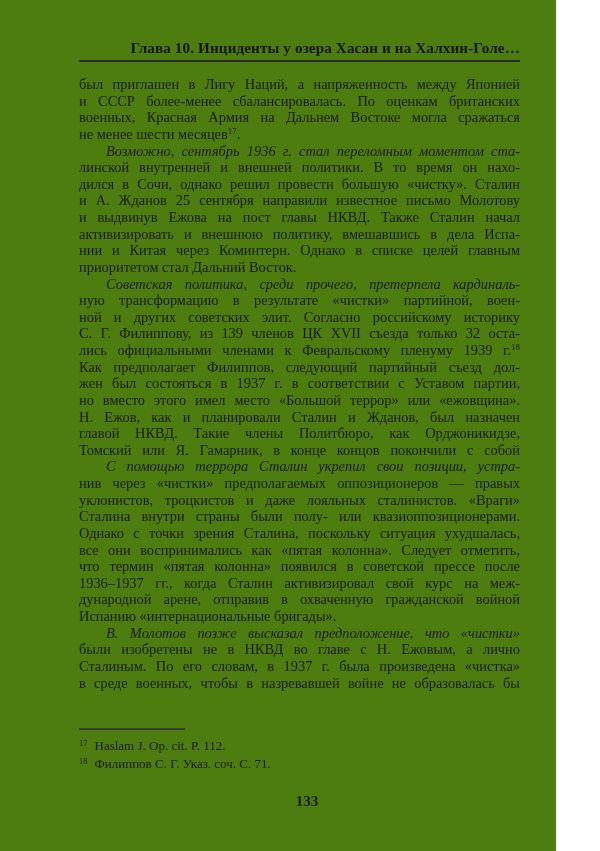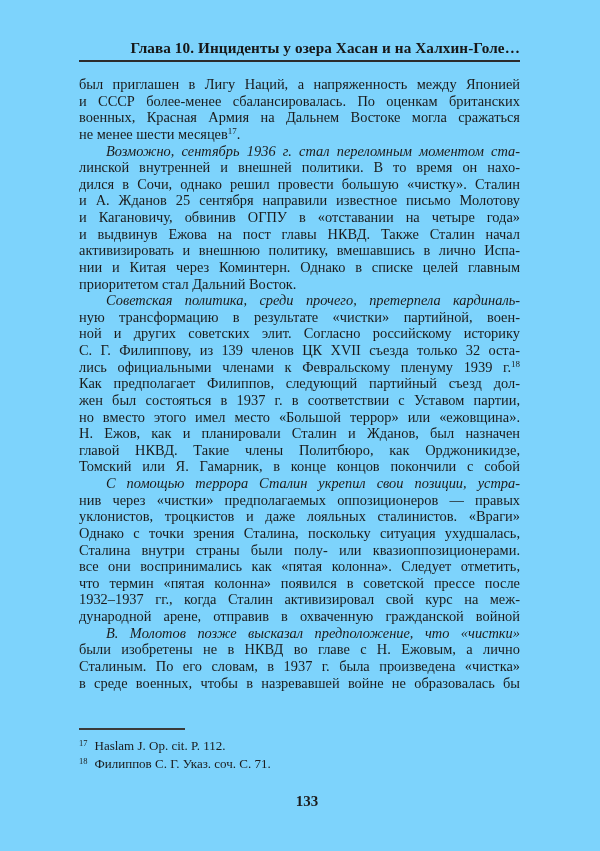--- a/index.html
+++ b/index.html
@@ -1,20 +1,20 @@
 <!DOCTYPE html>
 <html lang="ru"><head>
 <meta charset="utf-8">
 <style>
   html, body { margin: 0; padding: 0; background: #ffffff; }
   .page {
     position: relative;
-    width: 600px;
+    width: 556px;
     height: 851px;
-    background: #7dd3fc;
+    background: #4d7c0f;
     font-family: "Liberation Serif", "DejaVu Serif", serif;
     color: #1b1b1b;
     overflow: hidden;
   }
   .running-header {
     position: absolute;
     top: 39px;
     left: 79px;
     width: 441px;
     text-align: right;
@@ -97,49 +97,49 @@
         <div class="line">был приглашен в Лигу Наций, а напряженность между Японией</div>
         <div class="line">и СССР более-менее сбалансировалась. По оценкам британских</div>
         <div class="line">военных, Красная Армия на Дальнем Востоке могла сражаться</div>
         <div class="line para-end">не менее шести месяцев<sup class="fn-ref">17</sup>.</div>
       </div>
       <div class="para">
         <div class="line indent">Возможно, сентябрь 1936 г. стал переломным моментом ста-</div>
         <div class="line">линской внутренней и внешней политики. В то время он нахо-</div>
         <div class="line">дился в Сочи, однако решил провести большую «чистку». Сталин</div>
         <div class="line">и А. Жданов 25 сентября направили известное письмо Молотову</div>
-        <div class="line">и Кагановичу, обвинив ОГПУ в «отставании на четыре года»</div>
         <div class="line">и выдвинув Ежова на пост главы НКВД. Также Сталин начал</div>
-        <div class="line">активизировать и внешнюю политику, вмешавшись в лично Испа-</div>
+        <div class="line">активизировать и внешнюю политику, вмешавшись в дела Испа-</div>
         <div class="line">нии и Китая через Коминтерн. Однако в списке целей главным</div>
         <div class="line para-end">приоритетом стал Дальний Восток.</div>
       </div>
       <div class="para">
         <div class="line indent">Советская политика, среди прочего, претерпела кардиналь-</div>
         <div class="line">ную трансформацию в результате «чистки» партийной, воен-</div>
         <div class="line">ной и других советских элит. Согласно российскому историку</div>
         <div class="line">С. Г. Филиппову, из 139 членов ЦК XVII съезда только 32 оста-</div>
         <div class="line">лись официальными членами к Февральскому пленуму 1939 г.<sup class="fn-ref">18</sup></div>
         <div class="line">Как предполагает Филиппов, следующий партийный съезд дол-</div>
         <div class="line">жен был состояться в 1937 г. в соответствии с Уставом партии,</div>
         <div class="line">но вместо этого имел место «Большой террор» или «ежовщина».</div>
         <div class="line">Н. Ежов, как и планировали Сталин и Жданов, был назначен</div>
         <div class="line">главой НКВД. Такие члены Политбюро, как Орджоникидзе,</div>
         <div class="line">Томский или Я. Гамарник, в конце концов покончили с собой</div>
       </div>
       <div class="para">
         <div class="line indent">С помощью террора Сталин укрепил свои позиции, устра-</div>
         <div class="line">нив через «чистки» предполагаемых оппозиционеров — правых</div>
         <div class="line">уклонистов, троцкистов и даже лояльных сталинистов. «Враги»</div>
+        <div class="line">Сталина внутри страны были полу- или квазиоппозиционерами.</div>
         <div class="line">Однако с точки зрения Сталина, поскольку ситуация ухудшалась,</div>
-        <div class="line">Сталина внутри страны были полу- или квазиоппозиционерами.</div>
         <div class="line">все они воспринимались как «пятая колонна». Следует отметить,</div>
         <div class="line">что термин «пятая колонна» появился в советской прессе после</div>
-        <div class="line">1932–1937 гг., когда Сталин активизировал свой курс на меж-</div>
+        <div class="line">1936–1937 гг., когда Сталин активизировал свой курс на меж-</div>
         <div class="line">дународной арене, отправив в охваченную гражданской войной</div>
+        <div class="line para-end">Испанию «интернациональные бригады».</div>
       </div>
       <div class="para">
         <div class="line indent">В. Молотов позже высказал предположение, что «чистки»</div>
         <div class="line">были изобретены не в НКВД во главе с Н. Ежовым, а лично</div>
         <div class="line">Сталиным. По его словам, в 1937 г. была произведена «чистка»</div>
         <div class="line">в среде военных, чтобы в назревавшей войне не образовалась бы</div>
       </div>
     </div>
 
   <div class="footnotes">

